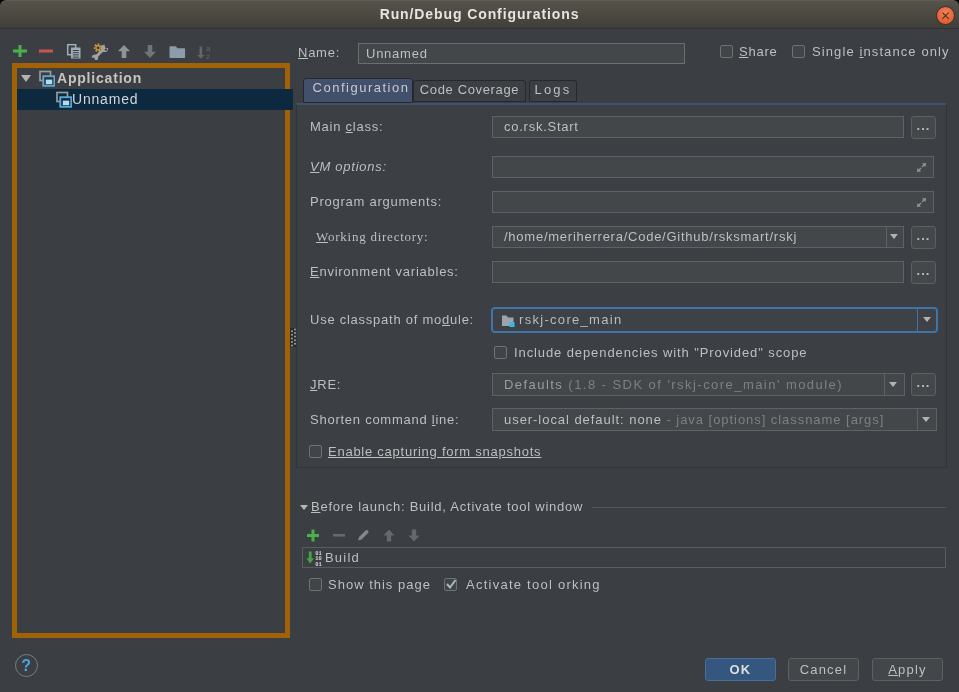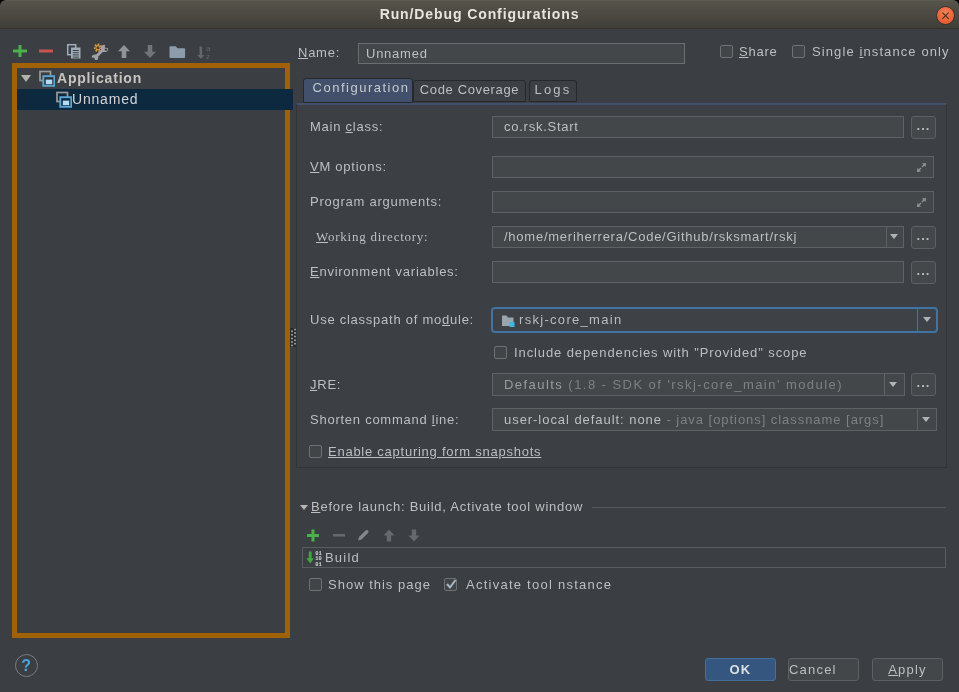--- a/index.html
+++ b/index.html
@@ -131,21 +131,21 @@
 
   <div class="tab" id="tabsel" style="left:303px; top:78px; width:110px; height:25px; line-height:18px; letter-spacing:1.5px; z-index:5; padding-left:6px;">Configuration</div>
   <div class="tab tabn" style="left:413px; top:80px; width:113px; height:22px; line-height:17px; letter-spacing:0.65px; z-index:5;">Code Coverage</div>
   <div class="tab tabn" style="left:529px; top:80px; width:48px; height:22px; line-height:17px; letter-spacing:2.2px; z-index:5;">Logs</div>
   <div id="tabpanel"></div>
 
   <div class="lbl" style="left:310px; top:119px;">Main <u>c</u>lass:</div>
   <div class="fld" style="left:492px; top:116px; width:412px; height:22px; line-height:20px; padding-left:11px;">co.rsk.Start</div>
   <div class="btn3" style="left:911px; top:116px;">...</div>
 
-  <div class="lbl" style="left:310px; top:159px;"><u>V</u>M options:</div>
+  <div class="lbl" style="left:310px; top:159px;font-style:italic;"><u>V</u>M options:</div>
   <div class="fld" style="left:492px; top:156px; width:442px; height:22px;"></div>
   <span class="abs" id="exp1" style="left:915px; top:161px;">
       <svg width="13" height="13" viewBox="0 0 13 13">
   <g stroke="#8d9194" stroke-width="1.2" fill="none">
     <line x1="7.0" y1="6.0" x2="10.0" y2="3.0"></line>
     <line x1="6.0" y1="7.0" x2="3.0" y2="10.0"></line>
   </g>
   <path d="M11.1 1.9 L6.9 2.5 L10.5 6.1 z" fill="#8d9194"></path>
   <path d="M1.9 11.1 L2.5 6.9 L6.1 10.5 z" fill="#8d9194"></path>
 </svg>
@@ -233,20 +233,20 @@
   <div class="lbl" style="left:325px; top:550px; letter-spacing:1.2px;">Build</div>
 
   <div class="cb" style="left:309px; top:578px;"></div>
   <div class="lbl" style="left:328px; top:577px; letter-spacing:1.0px;">Show this page</div>
   <div class="cb" style="left:444px; top:578px;"></div>
   <span class="abs" id="checkmark" style="left:444px; top:576px;">
       <svg width="15" height="16" viewBox="0 0 15 16">
   <path d="M3 8l3 3.5L 11.5 4" stroke="#a9b7c6" stroke-width="2" fill="none"></path>
 </svg>
     </span>
-  <div class="lbl" style="left:466px; top:577px; letter-spacing:1.25px;">Activate tool nstance</div>
+  <div class="lbl" style="left:466px; top:577px; letter-spacing:1.25px;">Activate tool orking</div>
 
   <div class="abs" style="left:15px; top:654px; width:23px; height:23px; border-radius:50%; border:1px solid #7a7d7f; text-align:center; line-height:21px; color:#46a5e0; font-weight:bold; font-size:16px;">?</div>
 
   <div class="abs" style="left:705px; top:658px; width:71px; height:23px; background:#35577f; border:1px solid #44719b; border-radius:3px; text-align:center; line-height:21px; color:#dcdfe1; font-weight:bold; letter-spacing:1.2px;">OK</div>
-  <div class="abs" style="left:788px; top:658px; width:71px; height:23px; background:#434749; border:1px solid #5e6163; border-radius:3px; line-height:21px; letter-spacing:1.2px;">Cancel</div>
+  <div class="abs" style="left:788px; top:658px; width:71px; height:23px; background:#434749; border:1px solid #5e6163; border-radius:3px; text-align:center; line-height:21px; letter-spacing:1.2px;">Cancel</div>
   <div class="abs" style="left:872px; top:658px; width:71px; height:23px; background:#434749; border:1px solid #5e6163; border-radius:3px; text-align:center; line-height:21px; letter-spacing:1.2px;"><u>A</u>pply</div>
 </div>
 
 </body></html>

